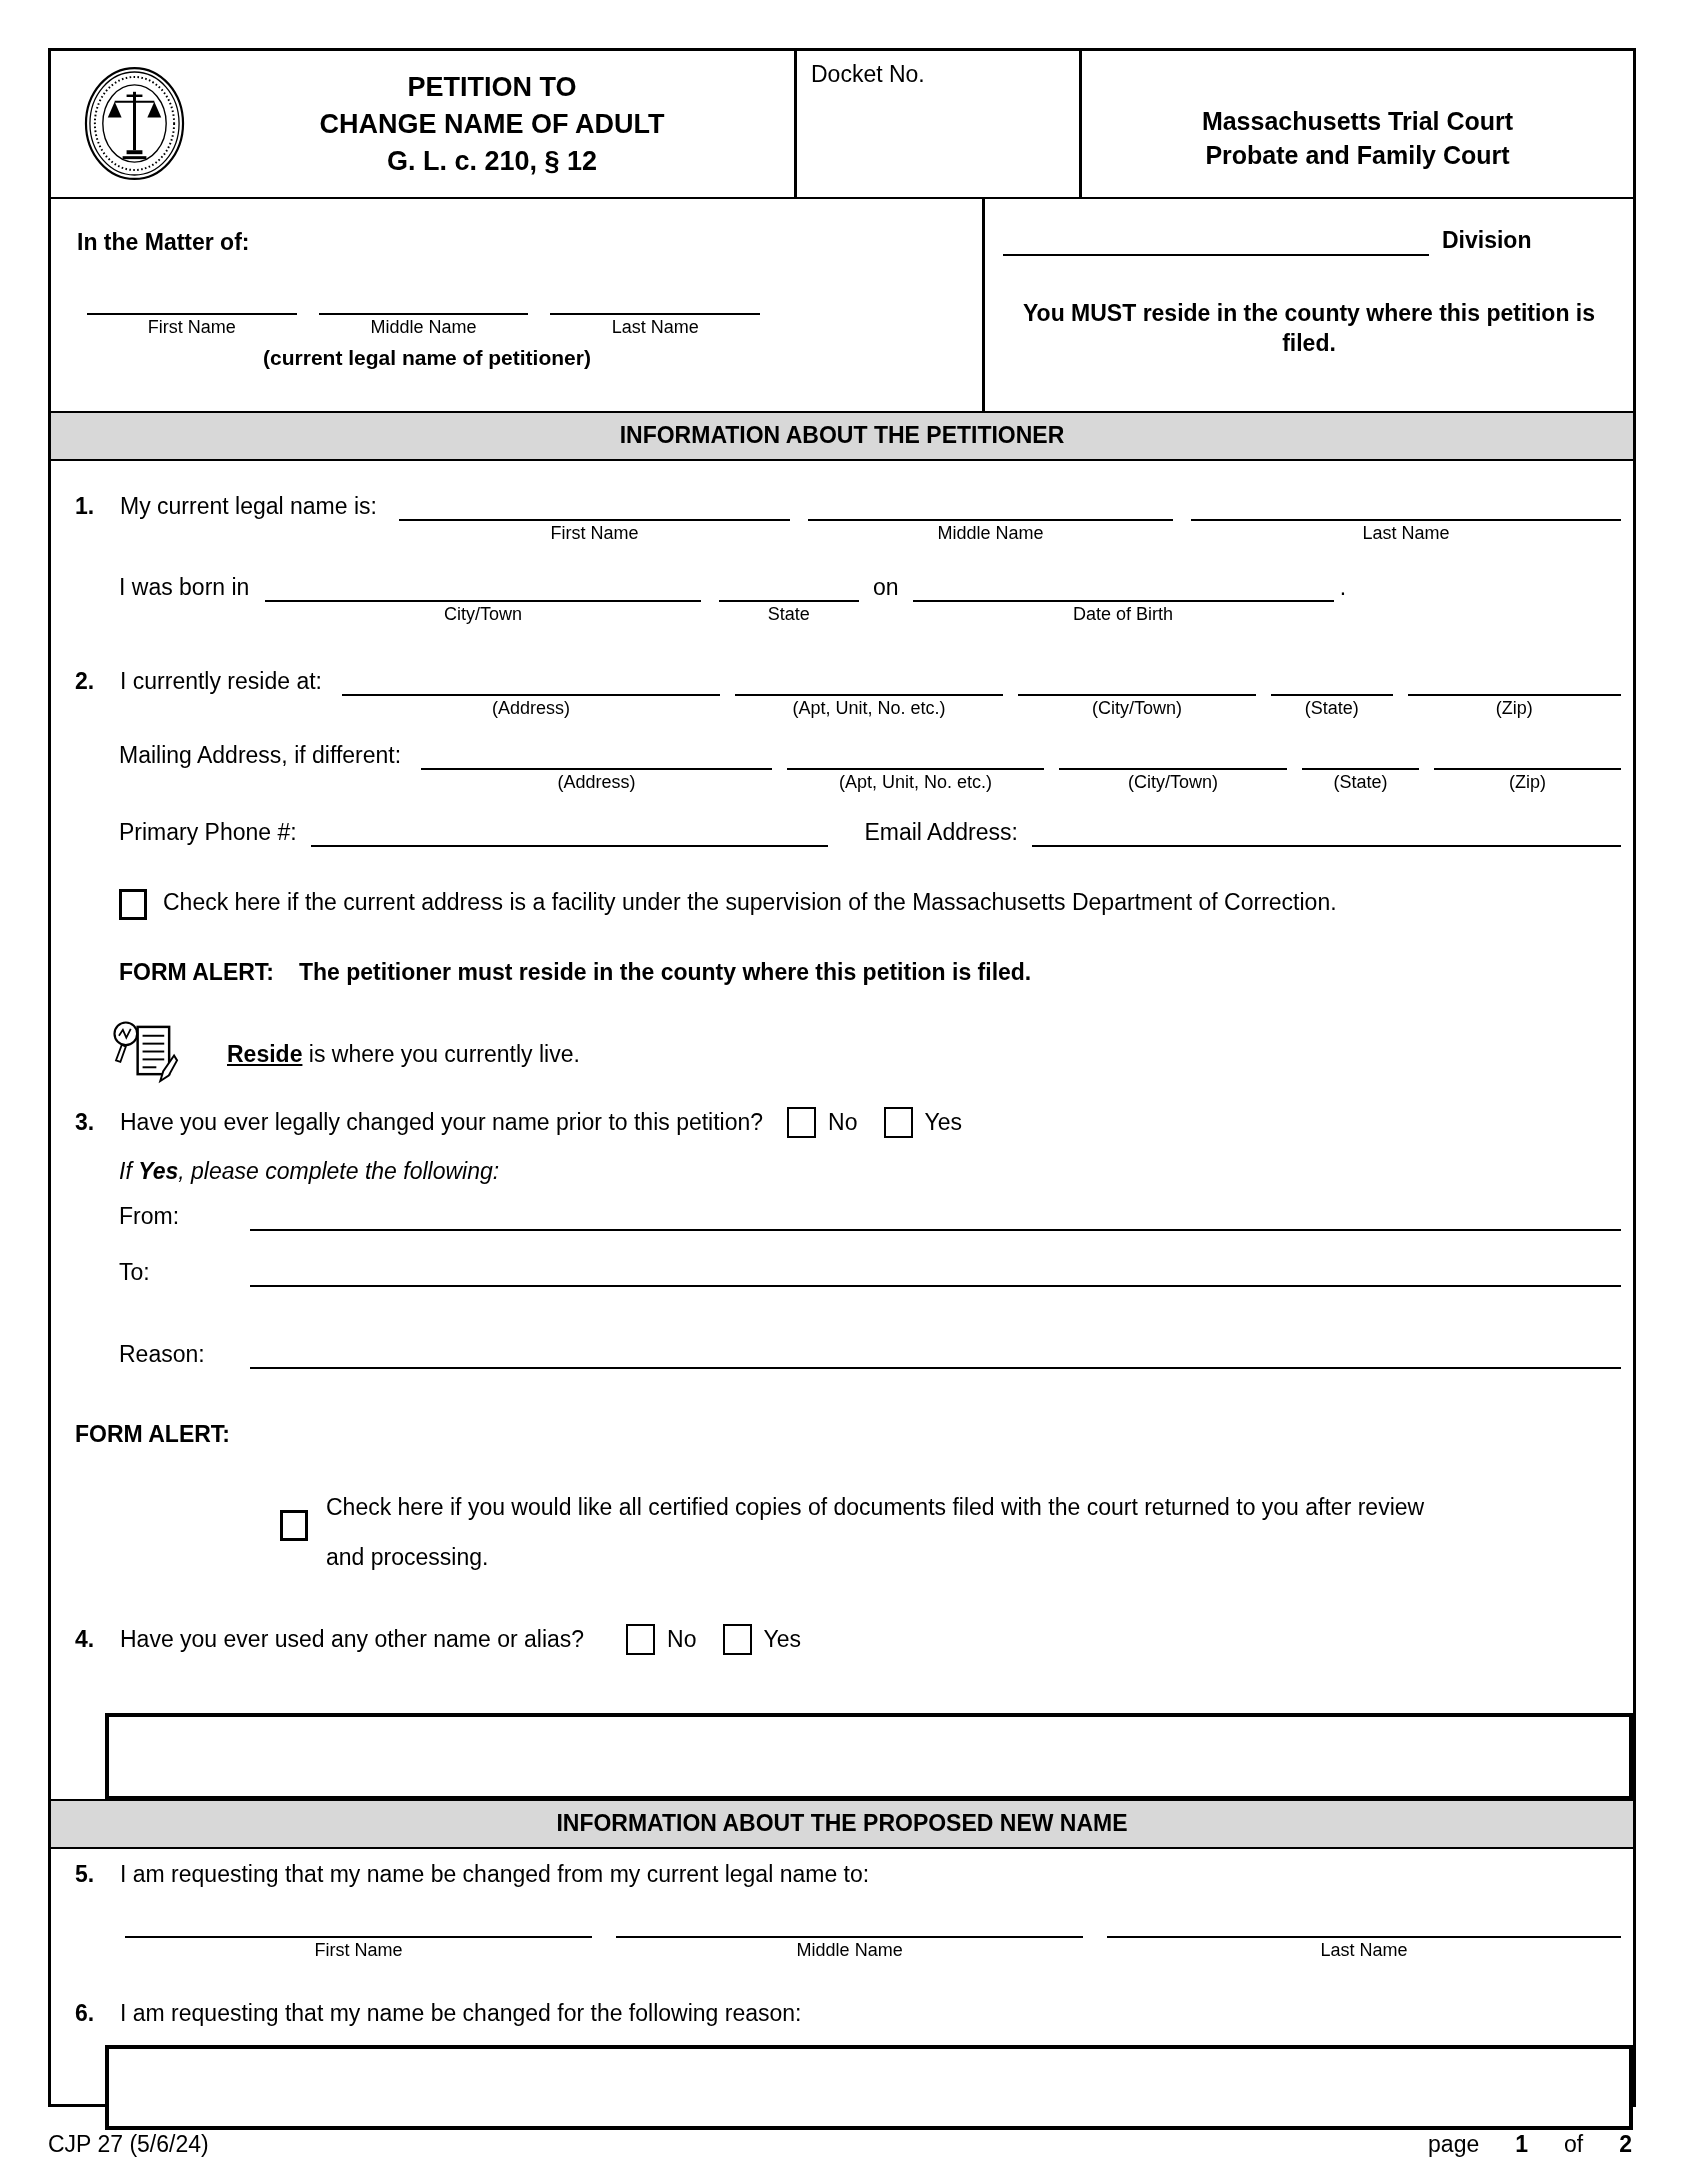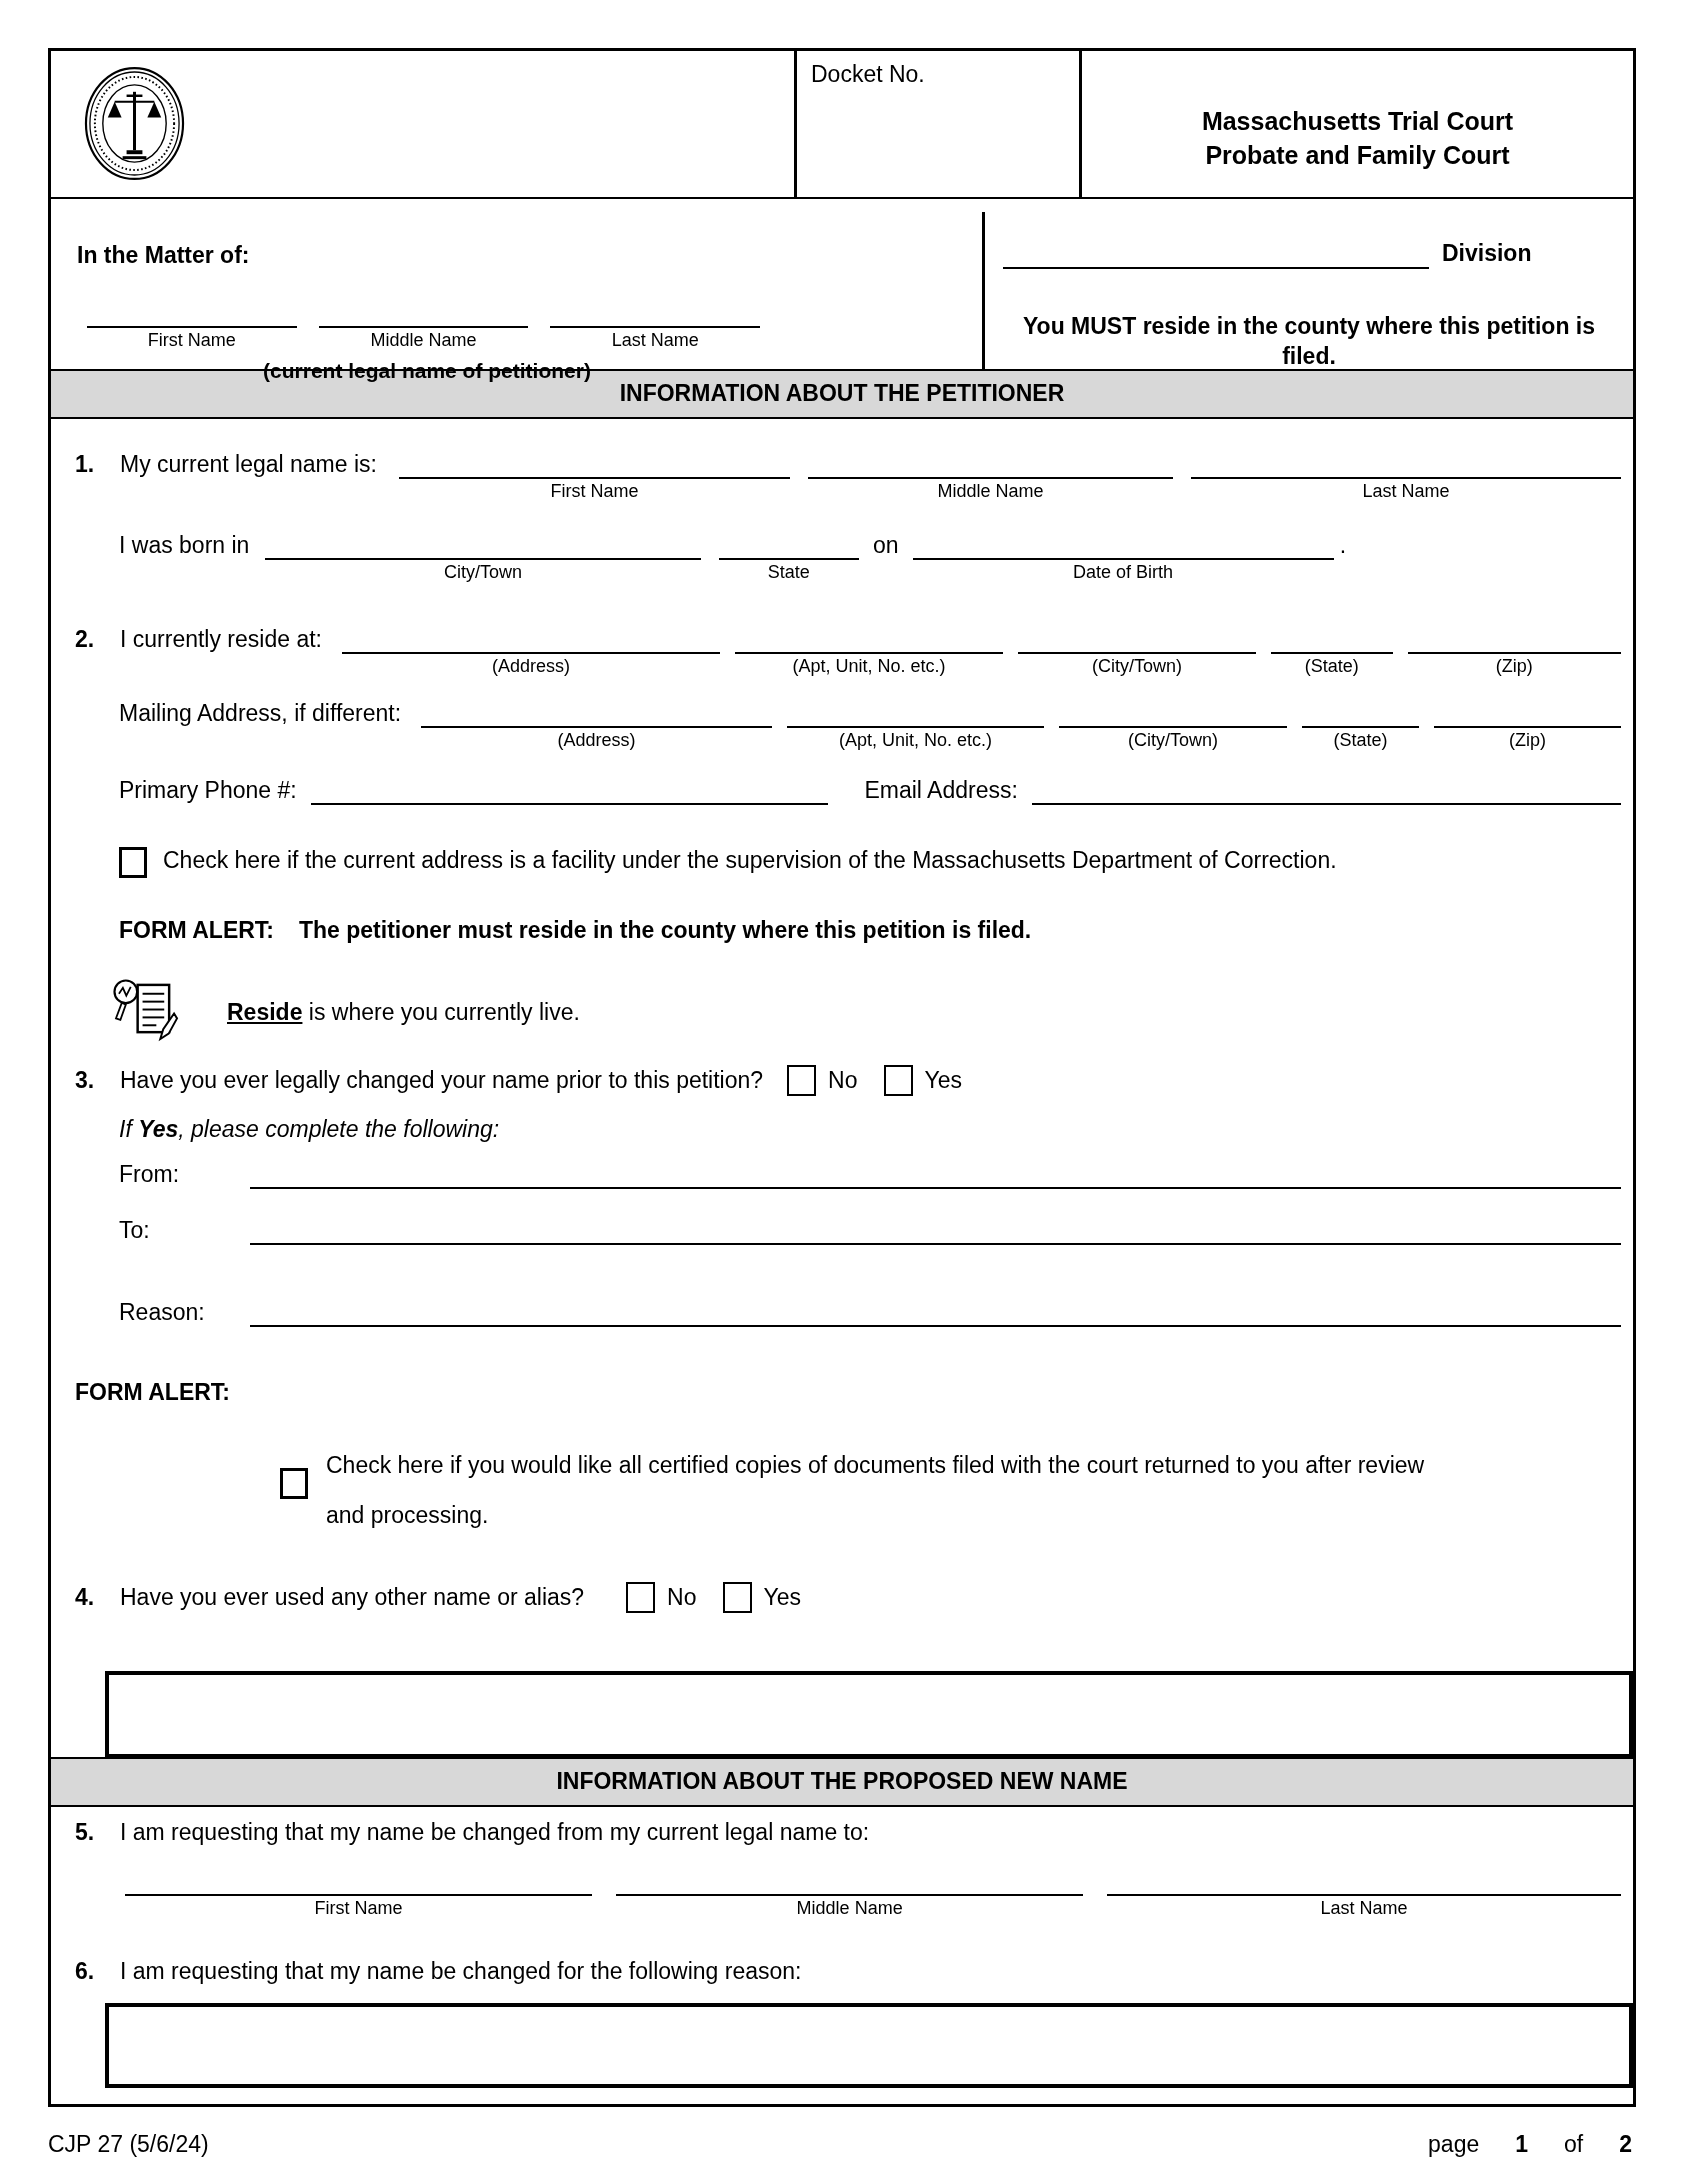--- a/index.html
+++ b/index.html
@@ -12,21 +12,21 @@
   .title-cell{width:743px;border-right:3px solid #000;position:relative;
         display:flex;align-items:center;}
   .seal{position:absolute;left:32px;top:14px;}
   .title-text{flex:1;margin-left:139px;text-align:center;font-weight:bold;
         font-size:27px;line-height:37px;}
   .docket-cell{width:285px;border-right:3px solid #000;box-sizing:border-box;
         padding:10px 0 0 14px;font-size:23px;}
   .court-cell{flex:1;display:flex;flex-direction:column;justify-content:center;
         text-align:center;font-weight:bold;font-size:25px;line-height:34px;margin-top:28px;}
   
-  .matter-row{display:flex;height:157px;position:relative;margin-top:13px;}
+  .matter-row{display:flex;height:212px;position:relative;}
   .matter-cell{width:931px;border-right:3px solid #000;position:relative;}
   .matter-label{position:absolute;left:26px;top:30px;font-weight:bold;font-size:23px;}
   .matter-names{position:absolute;left:36px;top:87px;width:673px;display:flex;gap:22px;}
   .matter-caption{position:absolute;left:0;top:147px;width:752px;text-align:center;
         font-weight:bold;font-size:21px;}
   .division-cell{flex:1;position:relative;}
   .division-line{position:absolute;left:18px;top:28px;width:426px;height:27px;
         border-bottom:2px solid #000;}
   .division-label{position:absolute;left:457px;top:28px;font-weight:bold;font-size:23px;line-height:27px;}
   .residency-notice{position:absolute;left:14px;right:14px;top:99px;text-align:center;
@@ -71,20 +71,25 @@
             <ellipse cx="52" cy="59" rx="32" ry="39" fill="none" stroke="#000" stroke-width="1.4"></ellipse>
             <line x1="52" y1="27" x2="52" y2="86" stroke="#000" stroke-width="3"></line>
             <line x1="44" y1="31" x2="60" y2="31" stroke="#000" stroke-width="2.5"></line>
             <line x1="32" y1="37" x2="72" y2="37" stroke="#000" stroke-width="2"></line>
             <path d="M32 37 L25 53 L39 53 Z" fill="#000"></path>
             <path d="M72 37 L65 53 L79 53 Z" fill="#000"></path>
             <rect x="44" y="86" width="16" height="4" fill="#000"></rect>
             <rect x="40" y="92" width="24" height="3" fill="#000"></rect>
           </svg>
         </span>
+        <div class="title-text">
+          <div>PETITION TO</div>
+          <div>CHANGE NAME OF ADULT</div>
+          <div>G. L. c. 210, § 12</div>
+        </div>
       </div>
       <div class="docket-cell">
         <span>Docket No.</span>
       </div>
       <div class="court-cell">
         <div>Massachusetts Trial Court</div>
         <div>Probate and Family Court</div>
       </div>
     </div>
 

